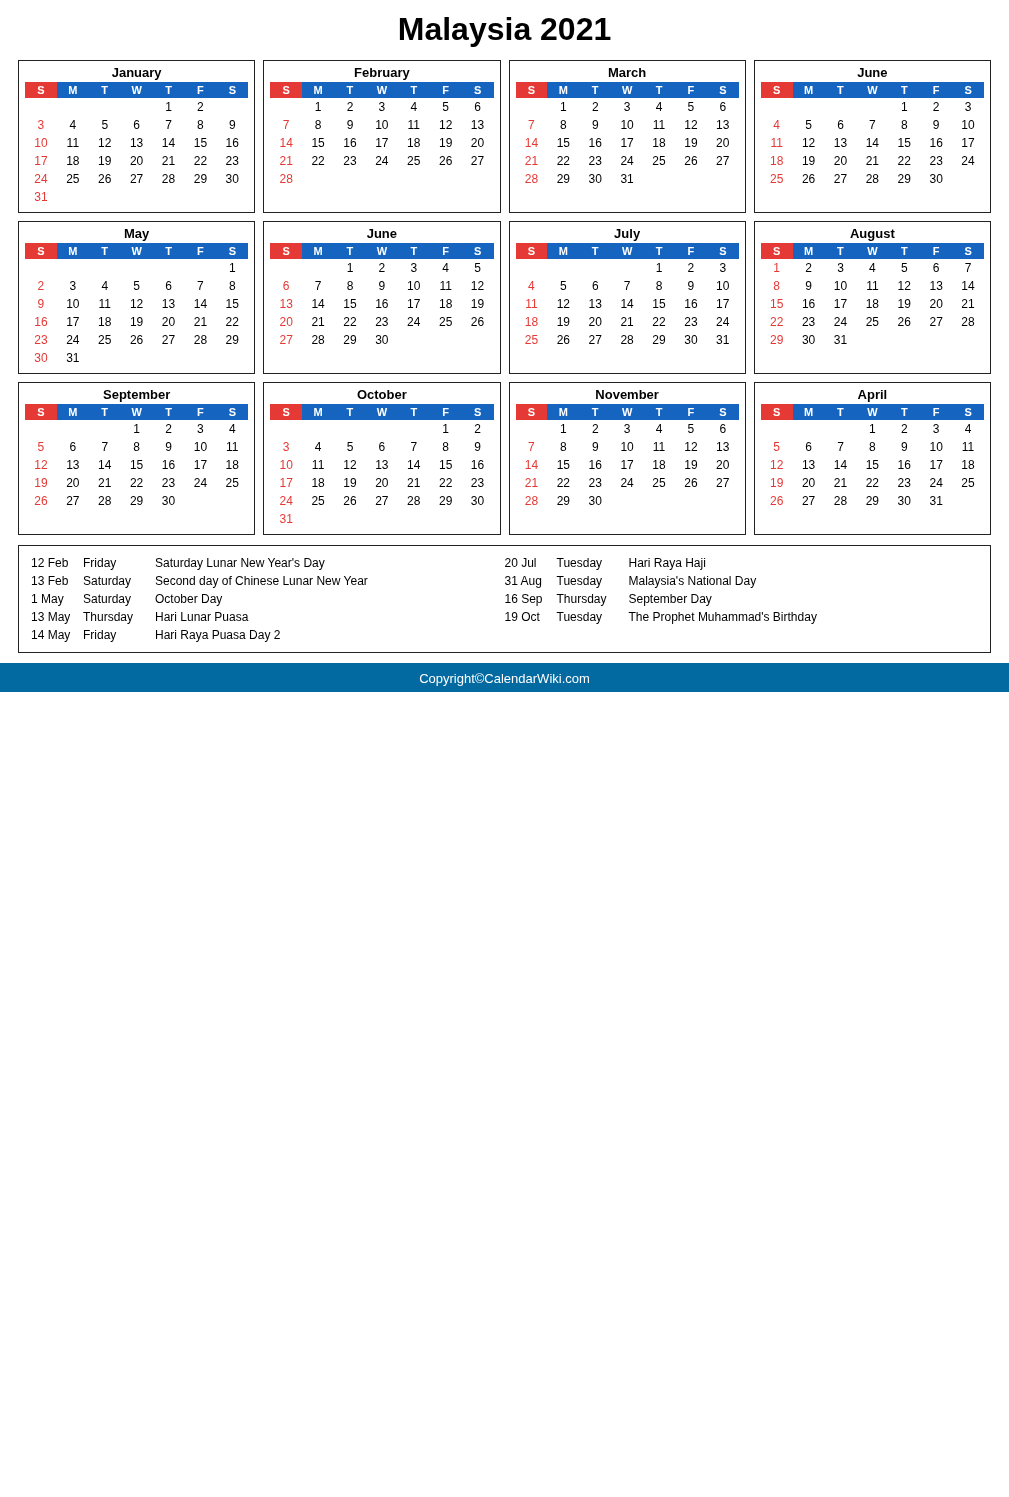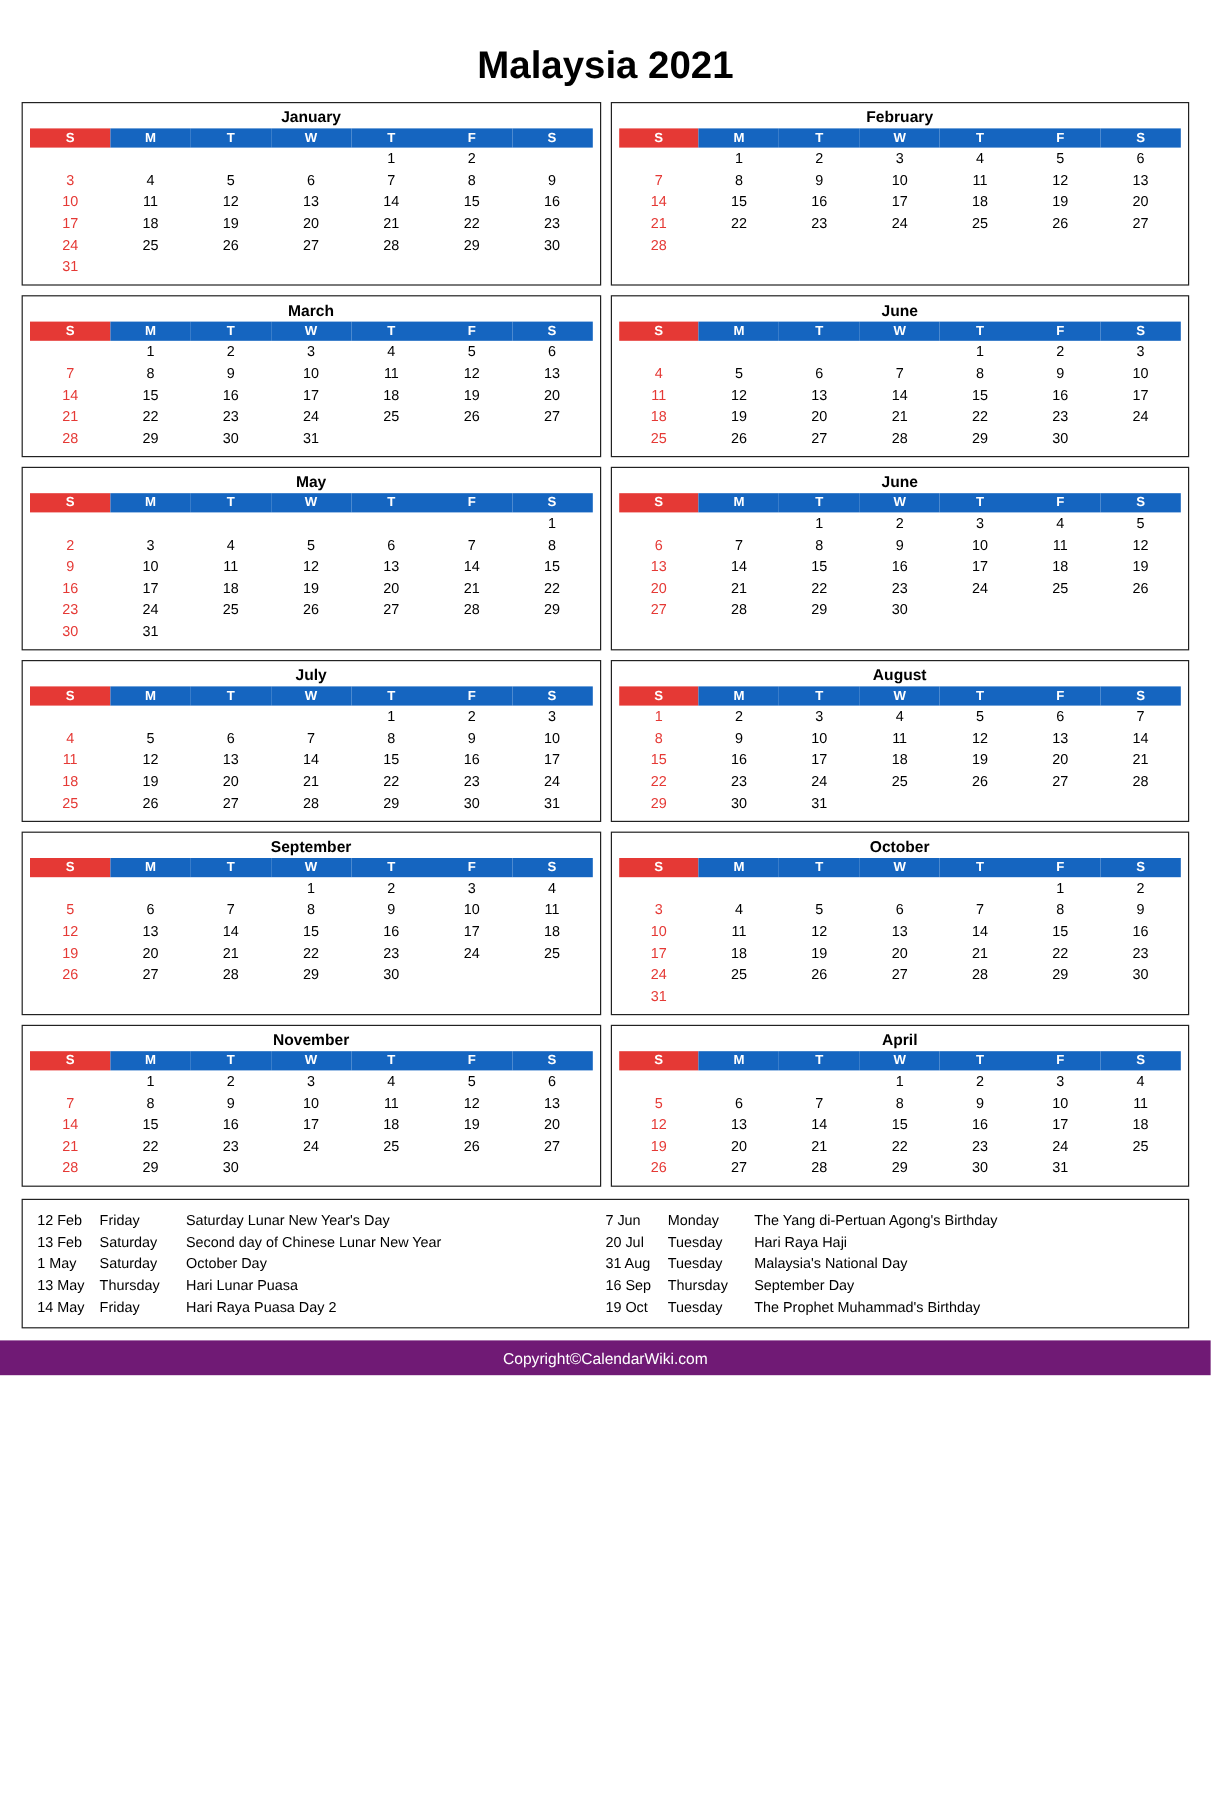--- a/index.html
+++ b/index.html
@@ -6,25 +6,25 @@
     body {
       font-family: Arial, sans-serif;
       background: #fff;
       width: 1009px;
       min-height: 1497px;
     }
     .page-title {
       text-align: center;
       font-size: 32px;
       font-weight: bold;
-      padding: 36px 0 12px 0;
+      padding: 11px 0 12px 0;
     }
     .calendars-grid {
       display: grid;
-      grid-template-columns: repeat(2, 1fr);
+      grid-template-columns: repeat(4, 1fr);
       gap: 8px;
       padding: 0 18px;
     }
     .month-box {
       border: 1.5px solid #222;
       padding: 4px 6px 6px 6px;
     }
     .month-title {
       text-align: center;
       font-weight: bold;
@@ -68,21 +68,21 @@
       align-items: center;
       padding: 2px 0;
     }
     .hol-date { width: 52px; }
     .hol-day { width: 72px; }
     .hol-name { flex: 1; }
     .footer {
       text-align: center;
       font-size: 13px;
       padding: 8px 0 6px 0;
-      background: #701a75;
+      background: #0369a1;
       color: #fff;
       margin-top: 10px;
     }
   </style>
 </head>
 <body>
 
 <div class="page-title">Malaysia 2021</div>
 
 <div class="calendars-grid" id="calendars-grid">
@@ -894,25 +894,20 @@
           <span class="hol-name">Hari Lunar Puasa</span>
         </div>
         <div class="holiday-row">
           <span class="hol-date">14 May</span>
           <span class="hol-day">Friday</span>
           <span class="hol-name">Hari Raya Puasa Day 2</span>
         </div>
       </div>
       <div>
         <div class="holiday-row">
-          <span class="hol-date">7 Jun</span>
-          <span class="hol-day">Monday</span>
-          <span class="hol-name">The Yang di-Pertuan Agong's Birthday</span>
-        </div>
-        <div class="holiday-row">
           <span class="hol-date">20 Jul</span>
           <span class="hol-day">Tuesday</span>
           <span class="hol-name">Hari Raya Haji</span>
         </div>
         <div class="holiday-row">
           <span class="hol-date">31 Aug</span>
           <span class="hol-day">Tuesday</span>
           <span class="hol-name">Malaysia's National Day</span>
         </div>
         <div class="holiday-row">

